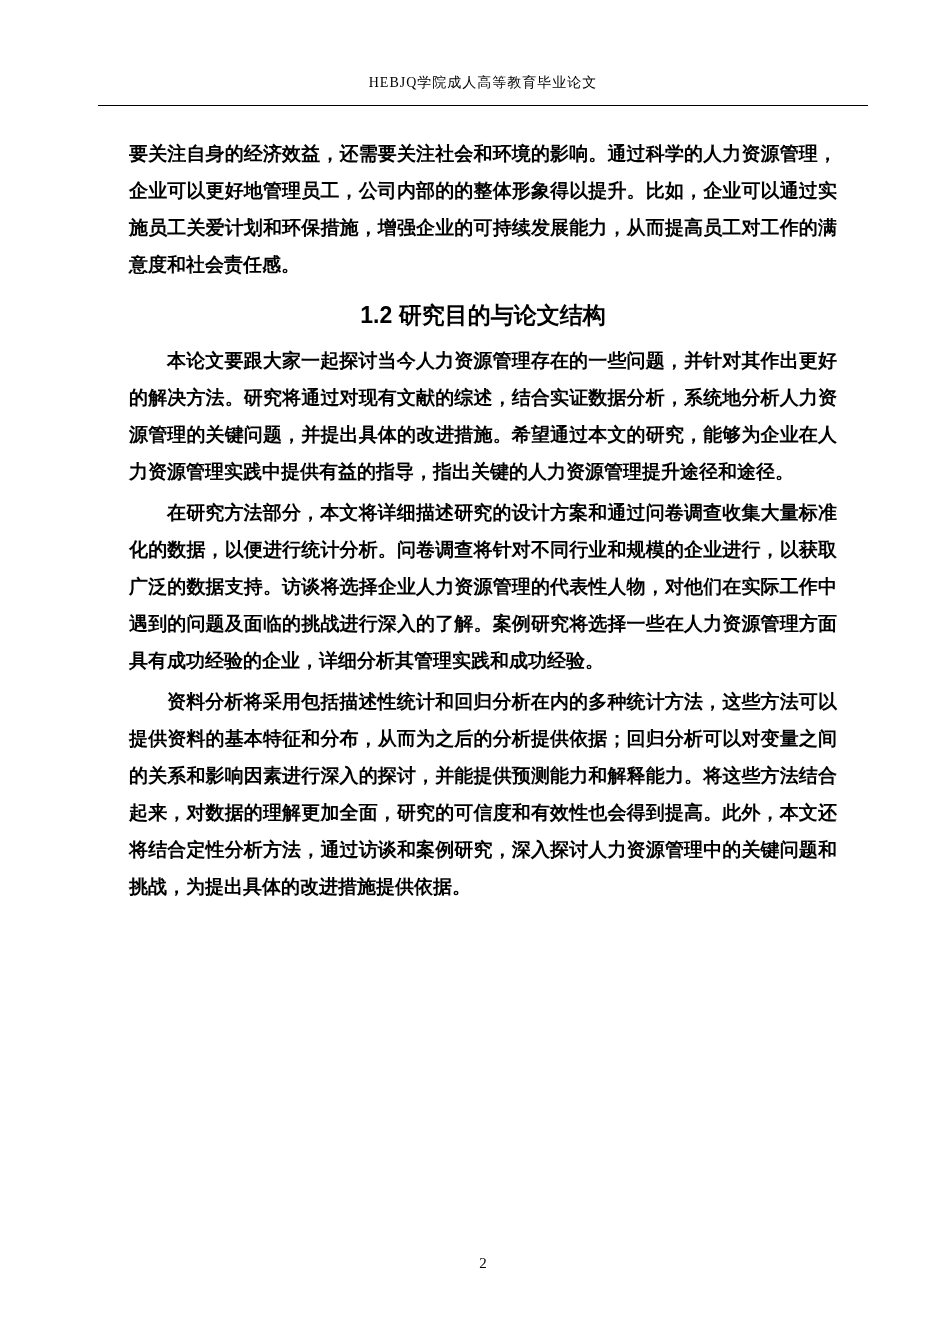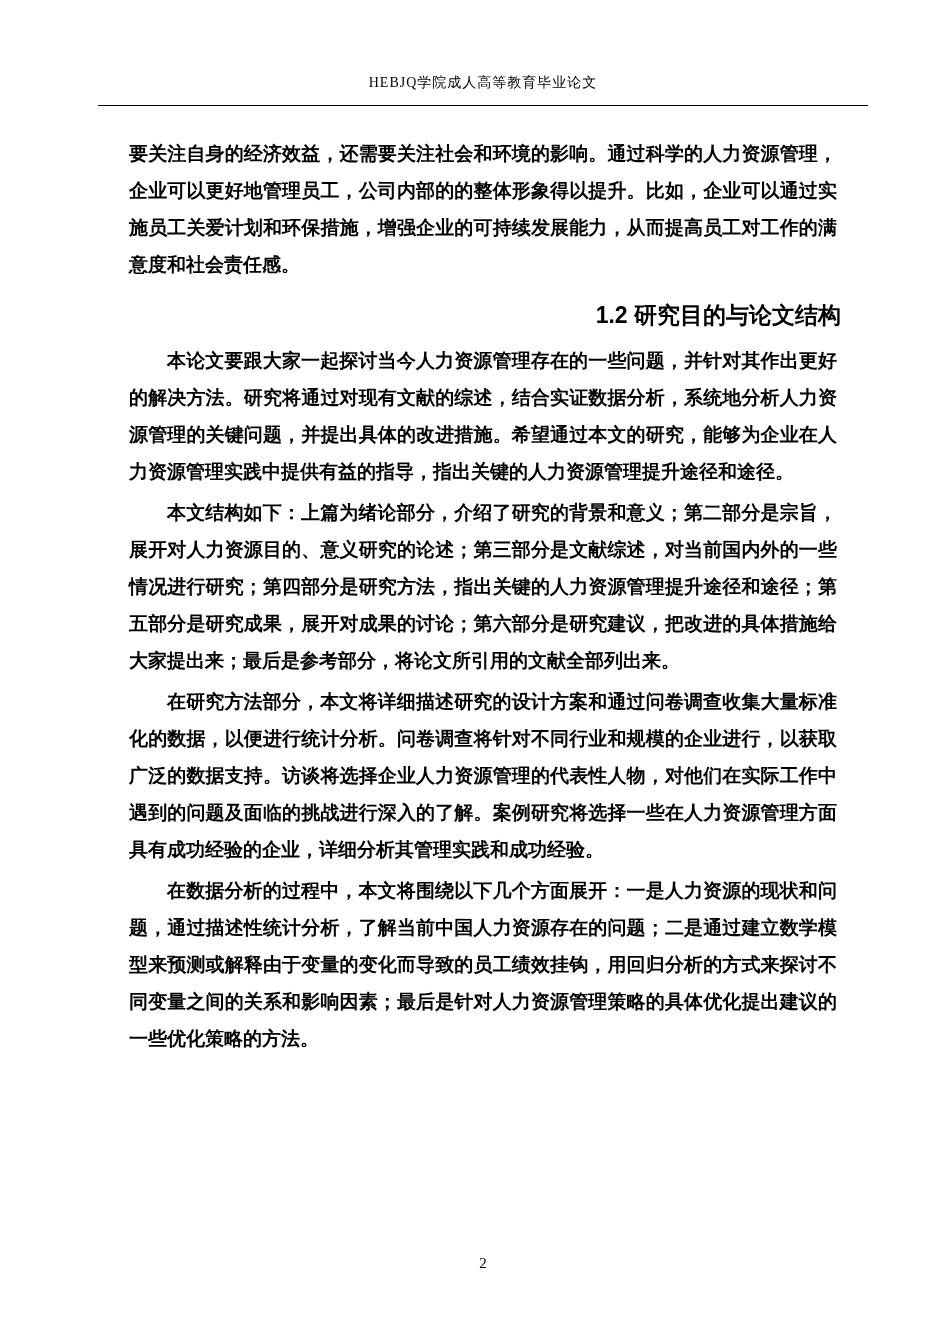--- a/index.html
+++ b/index.html
@@ -38,21 +38,21 @@
     }
     .para.no-indent {
       text-indent: 0;
     }
     .heading {
       font-family: "Liberation Sans", "DejaVu Sans", sans-serif;
       font-weight: bold;
       font-size: 23px;
       line-height: 30px;
       margin: 17px 0 12px 0;
-      text-align: right;
+      text-align: center;
     }
     .footer {
       position: absolute;
       left: 0;
       right: 0;
       bottom: 76px;
       text-align: center;
     }
     .page-number {
       font-size: 15px;
@@ -68,26 +68,25 @@
   </div>
 
   <div class="content">
 
     <p class="para no-indent">要关注自身的经济效益，还需要关注社会和环境的影响。通过科学的人力资源管理，企业可以更好地管理员工，公司内部的的整体形象得以提升。比如，企业可以通过实施员工关爱计划和环保措施，增强企业的可持续发展能力，从而提高员工对工作的满意度和社会责任感。</p>
 
     <h2 class="heading">1.2 研究目的与论文结构</h2>
 
     <p class="para">本论文要跟大家一起探讨当今人力资源管理存在的一些问题，并针对其作出更好的解决方法。研究将通过对现有文献的综述，结合实证数据分析，系统地分析人力资源管理的关键问题，并提出具体的改进措施。希望通过本文的研究，能够为企业在人力资源管理实践中提供有益的指导，指出关键的人力资源管理提升途径和途径。</p>
 
-    <p class="para">本文结构如下：上篇为绪论部分，介绍了研究的背景和意义；第二部分是宗旨，展开对人力资源目的、意义研究的论述；第三部分是文献综述，对当前国内外的一些情况进行研究；第四部分是研究方法，指出关键的人力资源管理提升途径和途径；第五部分是研究成果，展开对成果的讨论；第六部分是研究建议，把改进的具体措施给大家提出来；最后是参考部分，将论文所引用的文献全部列出来。</p>
 
     <p class="para">在研究方法部分，本文将详细描述研究的设计方案和通过问卷调查收集大量标准化的数据，以便进行统计分析。问卷调查将针对不同行业和规模的企业进行，以获取广泛的数据支持。访谈将选择企业人力资源管理的代表性人物，对他们在实际工作中遇到的问题及面临的挑战进行深入的了解。案例研究将选择一些在人力资源管理方面具有成功经验的企业，详细分析其管理实践和成功经验。</p>
 
+    <p class="para">资料分析将采用包括描述性统计和回归分析在内的多种统计方法，这些方法可以提供资料的基本特征和分布，从而为之后的分析提供依据；回归分析可以对变量之间的关系和影响因素进行深入的探讨，并能提供预测能力和解释能力。将这些方法结合起来，对数据的理解更加全面，研究的可信度和有效性也会得到提高。此外，本文还将结合定性分析方法，通过访谈和案例研究，深入探讨人力资源管理中的关键问题和挑战，为提出具体的改进措施提供依据。</p>
 
-    <p class="para">在数据分析的过程中，本文将围绕以下几个方面展开：一是人力资源的现状和问题，通过描述性统计分析，了解当前中国人力资源存在的问题；二是通过建立数学模型来预测或解释由于变量的变化而导致的员工绩效挂钩，用回归分析的方式来探讨不同变量之间的关系和影响因素；最后是针对人力资源管理策略的具体优化提出建议的一些优化策略的方法。</p>
 
   </div>
 
   <div class="footer">
     <span class="page-number">2</span>
   </div>
 
 </div>
 
 </body></html>

